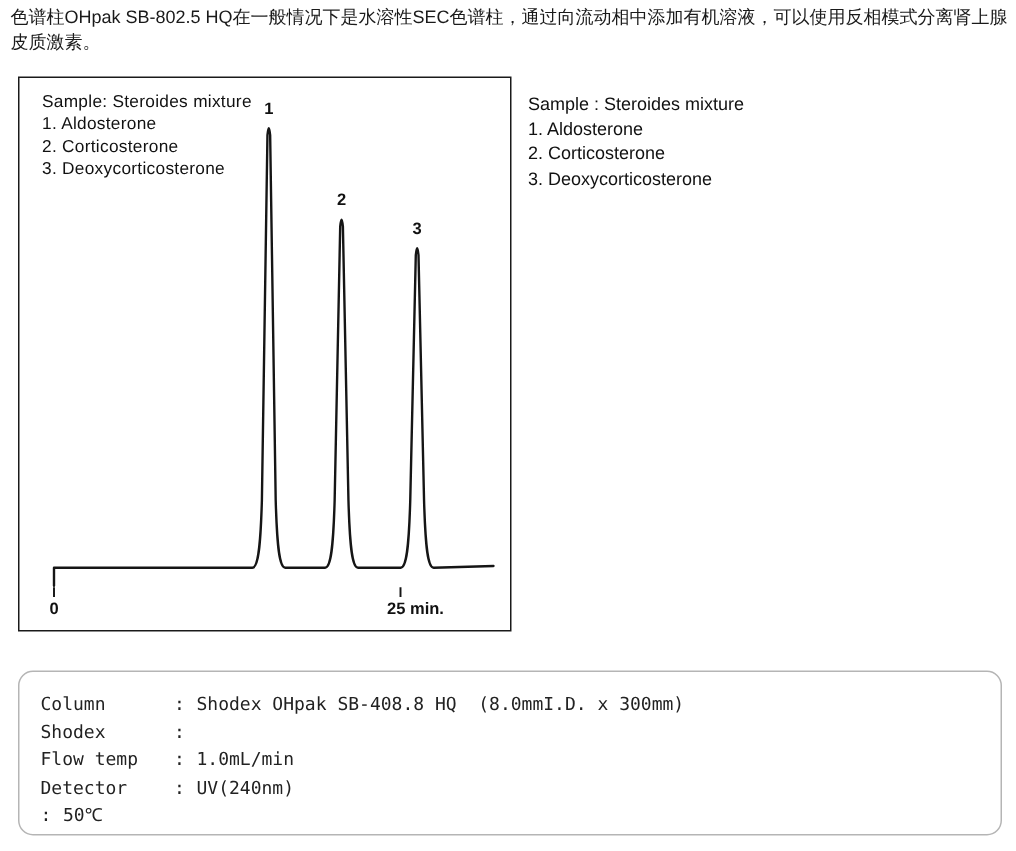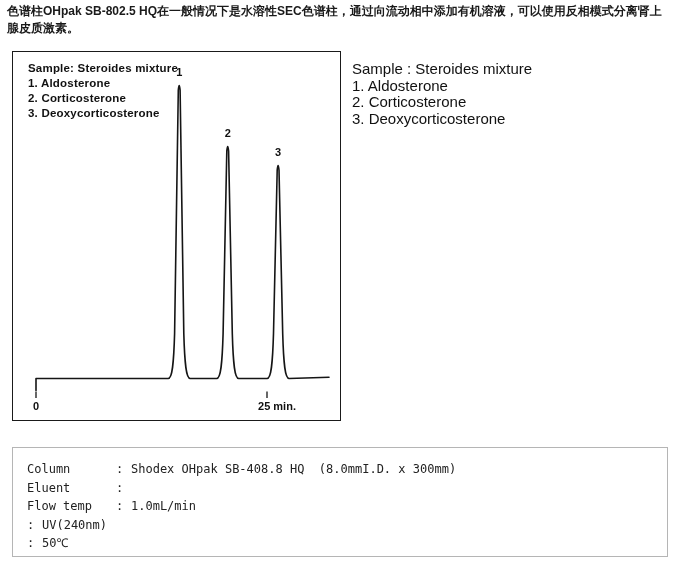--- a/index.html
+++ b/index.html
@@ -2,39 +2,39 @@
 <html><head>
 <meta charset="utf-8">
 <style>
   html,body { margin:0; padding:0; background:#ffffff; }
   .page {
     position:relative; width:677px; height:567px; background:#ffffff;
     font-family:"Liberation Sans", sans-serif; color:#111; overflow:hidden;
   }
   .intro {
     position:absolute; left:7px; top:3px; width:666px;
-    font-size:12px; line-height:17px; color:#1a1a1a;font-weight:bold;
+    font-size:12px; line-height:17px; color:#1a1a1a;
   }
   .chart-box {
     position:absolute; left:12px; top:51px; width:329px; height:370px;
     border:1.5px solid #1a1a1a; box-sizing:border-box; background:#fff;
   }
   .chart-svg { position:absolute; left:0; top:0; }
   .chart-legend {
     position:absolute; left:15px; top:9px;
-    font-size:11.5px; font-weight:bold; line-height:15px; color:#111;
+    font-size:11.5px; font-weight:normal; line-height:15px; color:#111;
     letter-spacing:0.2px;
   }
   .sample-panel {
     position:absolute; left:352px; top:61px;
-    font-size:15px; line-height:16.5px; color:#111;
+    font-size:12px; line-height:16.5px; color:#111;
   }
   .cond-box {
     position:absolute; left:12px; top:447px; width:656px; height:110px;
-    border:1px solid #b5b5b5; border-radius:0; box-sizing:border-box;
+    border:1px solid #b5b5b5; border-radius:10px; box-sizing:border-box;
     padding:12px 16px 0 14px; background:#fff;
   }
   .param-row {
     display:flex; font-family:"DejaVu Sans Mono","Liberation Mono",monospace;
     font-size:12px; line-height:18.5px; white-space:pre; color:#222;
   }
   .param-label { width:89px; }
   .param-colon { width:15px; }
   .sub { font-size:9px; vertical-align:-3px; }
 </style>
@@ -70,19 +70,19 @@
     <div>Sample : Steroides mixture</div>
     <div>
         <div>1. Aldosterone</div>
         <div>2. Corticosterone</div>
         <div>3. Deoxycorticosterone</div>
       </div>
   </div>
 
   <div class="cond-box" id="cond-box">
       <div class="param-row"><span class="param-label">Column</span><span class="param-colon">: </span><span><span>Shodex OHpak SB-408.8 HQ  (8.0mmI.D. x 300mm)</span></span></div>
-      <div class="param-row"><span class="param-label">Eluent</span><span class="param-colon">: </span></div>
+      <div class="param-row"><span class="param-label">Shodex</span><span class="param-colon">: </span></div>
       <div class="param-row"><span class="param-label">Flow temp</span><span class="param-colon">: </span><span><span>1.0mL/min</span></span></div>
-      <div class="param-row"><span class="param-colon">: </span><span><span>UV(240nm)</span></span></div>
+      <div class="param-row"><span class="param-label">Detector</span><span class="param-colon">: </span><span><span>UV(240nm)</span></span></div>
       <div class="param-row"><span class="param-colon">: </span><span><span>50℃</span></span></div>
     </div>
 
 </div>
 
 </body></html>

